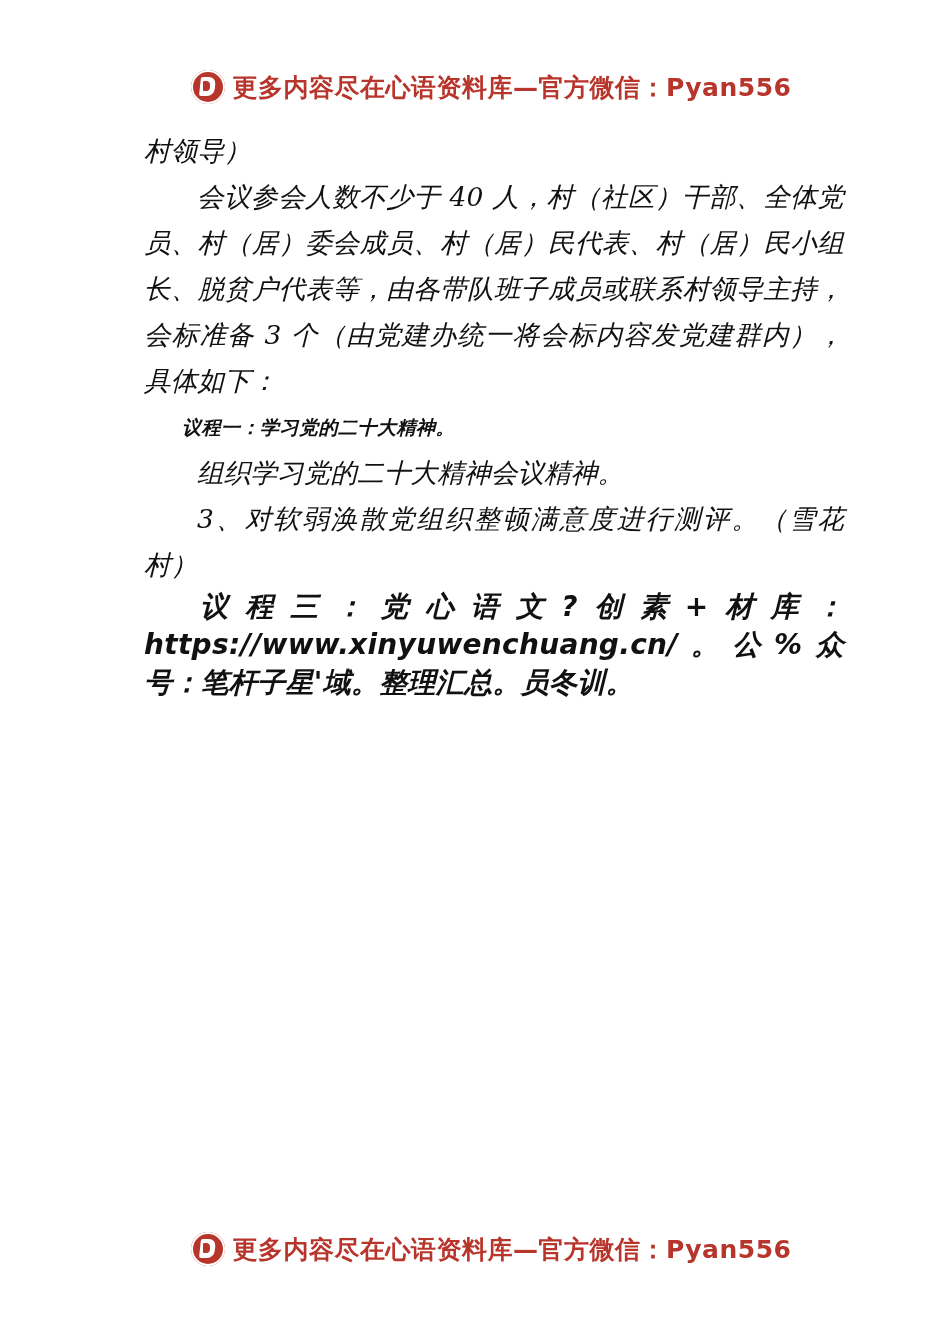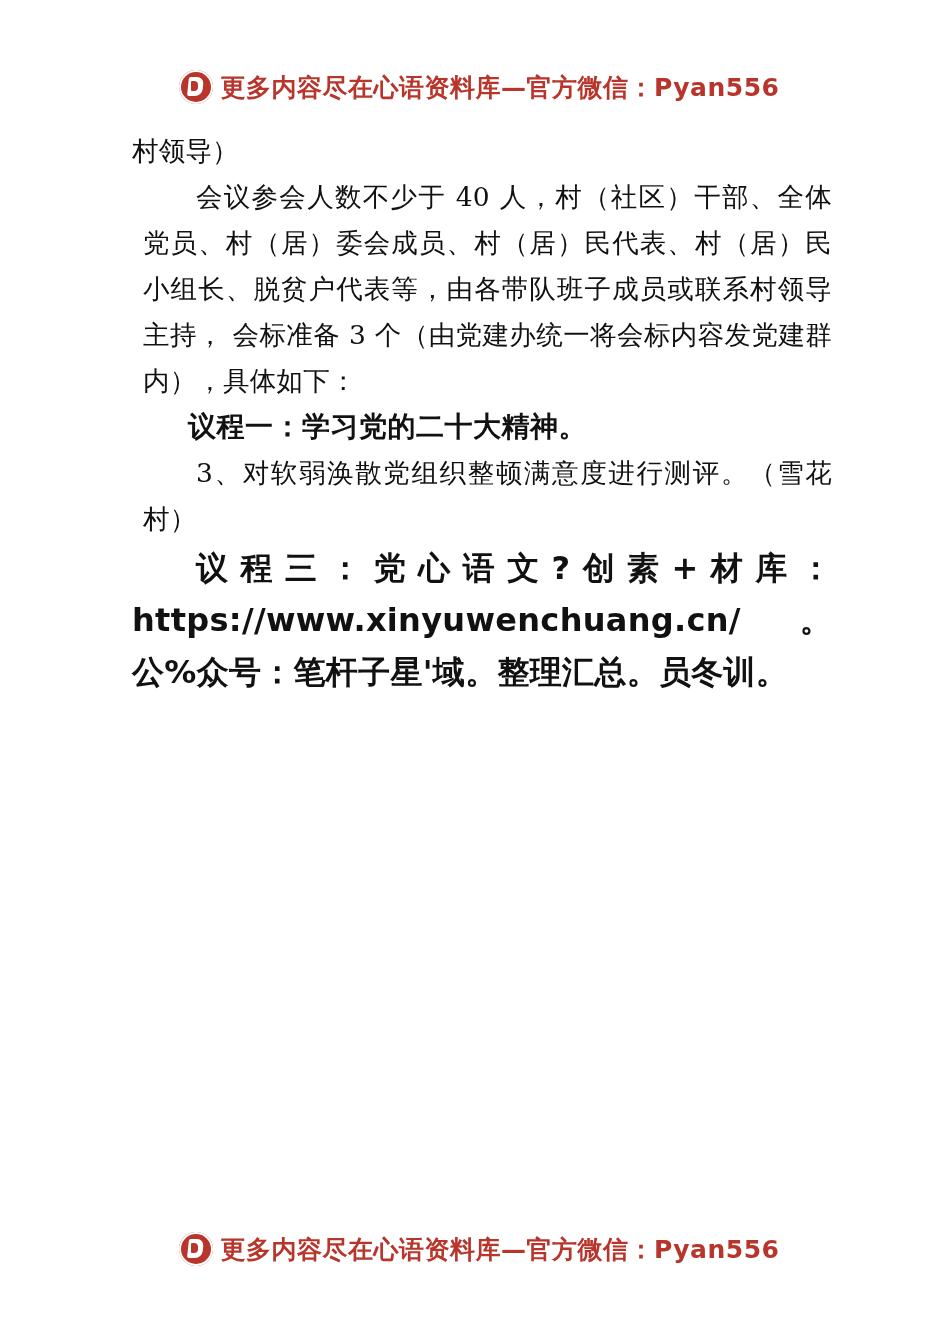--- a/index.html
+++ b/index.html
@@ -10,21 +10,21 @@
   body {
     width: 950px;
     height: 1344px;
     position: relative;
     font-family: "DejaVu Sans", "Liberation Sans", sans-serif;
     color: #1a1a1a;
     overflow: hidden;
   }
   .page {
     position: absolute;
-    left: 4px; top: 0;
+    left: 16px; top: 0;
     width: 774px;
     height: 1344px;
     box-sizing: border-box;
   }
 
   
   .banner {
     position: absolute;
     left: 0;
     width: 950px;
@@ -84,54 +84,56 @@
   }
   p {
     margin: 0;
     font-family: "DejaVu Serif", "Liberation Serif", serif;
     font-size: 26.5px;
     line-height: 46px;
     text-align: justify;
     text-justify: inter-ideograph;
     color: #111111;
     letter-spacing: 0.2px;
+    font-style: italic;
   }
-  .indent { text-indent: 2em; margin-left: 11px; }
+  .indent { text-indent: 2em; }
   .heading {
     font-family: "DejaVu Sans", "Liberation Sans", sans-serif;
     font-weight: 700;
-    font-size: 28px;
+    font-size: 19px;
     line-height: 46px;
     text-indent: 2em;
     letter-spacing: 0.5px;
   }
   .heading-block {
     font-family: "DejaVu Sans", "Liberation Sans", sans-serif;
     font-weight: 700;
-    font-size: 32px;
-    line-height: 52px;
+    font-size: 28px;
+    line-height: 38px;
     text-indent: 2em;
     letter-spacing: 0.3px;
   }
   .noindent { text-indent: 0; }
 </style>
 </head>
 <body>
 
 <div class="page">
 
   <div class="banner banner-top">
     <div class="banner-logo"></div>
     <div class="banner-text">更多内容尽在心语资料库—官方微信：Pyan556</div>
   </div>
 
   <div class="content">
     <p class="noindent">村领导）</p>
     <p class="indent">会议参会人数不少于 40 人，村（社区）干部、全体党员、村（居）委会成员、村（居）民代表、村（居）民小组长、脱贫户代表等，由各带队班子成员或联系村领导主持， 会标准备 3 个（由党建办统一将会标内容发党建群内），具体如下：</p>
     <p class="heading">议程一：学习党的二十大精神。</p>
+    <p class="indent">组织学习党的二十大精神会议精神。</p>
     <p class="indent">3、对软弱涣散党组织整顿满意度进行测评。（雪花村）</p>
     <p class="heading-block">议程三：党心语文?创素+材库：https://www.xinyuwenchuang.cn/。公%众号：笔杆子星'域。整理汇总。员冬训。</p>
   </div>
 
   <div class="banner banner-bottom">
     <div class="banner-logo"></div>
     <div class="banner-text">更多内容尽在心语资料库—官方微信：Pyan556</div>
   </div>
 
 </div>

